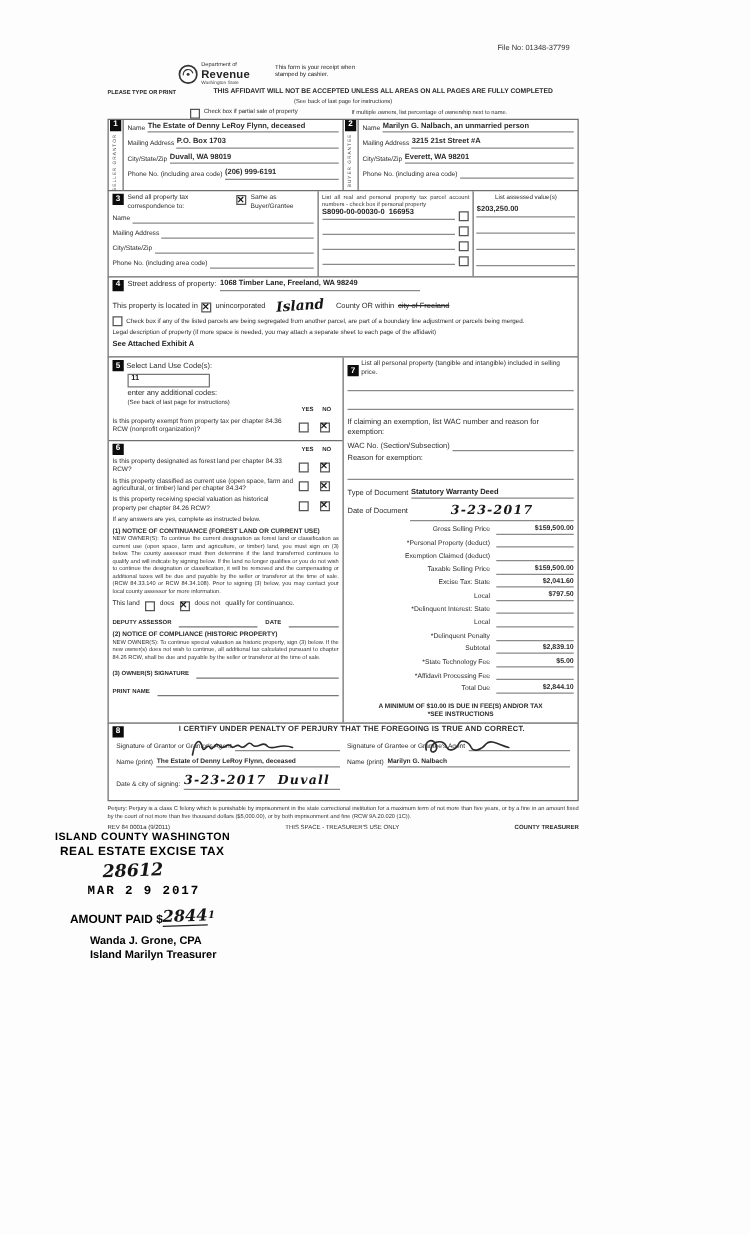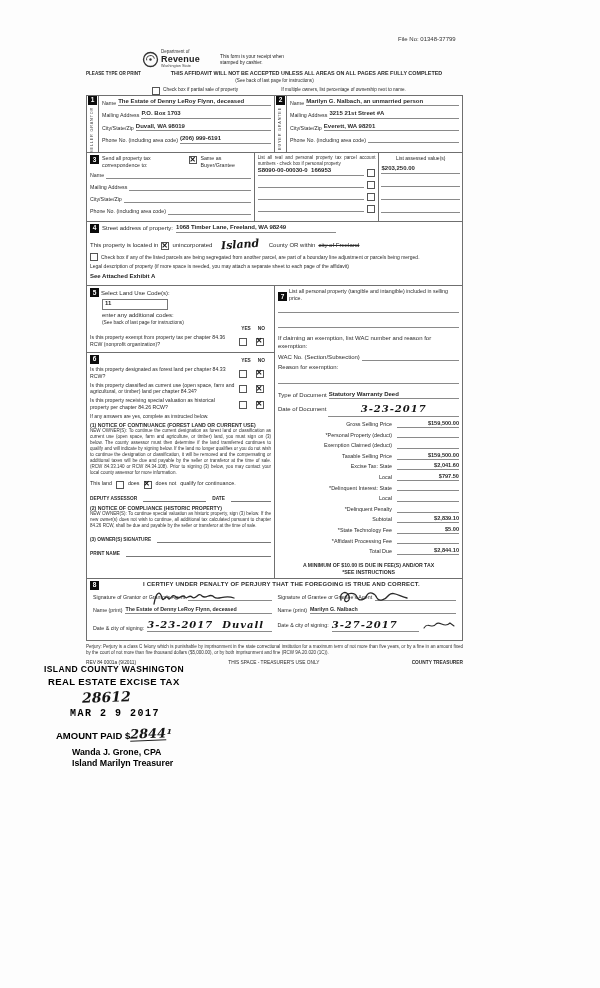--- a/index.html
+++ b/index.html
@@ -4,21 +4,21 @@
 <style>
   html,body{margin:0;padding:0}
   body{width:600px;height:988px;background:#fff;font-family:"Liberation Sans",sans-serif;color:#2b2b2b;position:relative;overflow:hidden}
   .page{position:absolute;inset:0;background:#fdfdfd}
 
   .file-no{position:absolute;left:398px;top:36px;font-size:6px;color:#333}
 
   .form{position:absolute;left:86px;top:50px;width:377px;font-size:6px;line-height:1.25}
 
   
-  .hdr{display:flex;align-items:center;margin-bottom:2px}
+  .hdr{display:flex;align-items:flex-start;margin-bottom:2px}
   .logo{display:flex;gap:2px;margin-left:56px;width:78px;flex:none;align-items:center}
   .logo svg{flex:none}
   .logo-text{line-height:1.05}
   .logo-dept{font-size:4.5px;color:#333}
   .logo-rev{font-size:9px;font-weight:bold;color:#222;letter-spacing:.2px}
   .logo-sub{font-size:3.8px;color:#444}
   .titleblock{flex:1;text-align:center;padding-top:3px}
   .title{font-size:8.5px;font-weight:bold;letter-spacing:.2px;color:#1c1c1c}
   .subtitle{font-size:5.8px;font-weight:bold;margin-top:1px}
   .receipt{width:66px;flex:none;font-size:4.8px;text-align:left;padding-top:2px;color:#222}
@@ -493,27 +493,20 @@
             <path d="M6 12 C4 4 12 2 14 8 C16 14 8 16 10 10 C12 4 20 4 22 9 C24 14 30 12 32 7 C34 3 40 5 42 10 C44 14 50 12 54 7 C58 3 64 8 72 10" fill="none" stroke="#2b2b2b" stroke-width="1.3" stroke-linecap="round"></path>
           </svg>
           <div class="s8row">
             <span>Signature of Grantee or Grantee's Agent</span>
             <span class="val"></span>
           </div>
           <div class="s8row">
             <span>Name (print)</span>
             <span class="val">Marilyn G. Nalbach</span>
           </div>
-          <div class="s8row" style="align-items:center">
-            <span>Date &amp; city of signing:</span>
-            <span class="val hand dhand">3-27-2017</span>
-            <svg width="34" height="12" viewBox="0 0 34 12">
-              <path d="M2 9 C6 2 10 11 14 5 C18 1 22 10 28 4 L32 7" fill="none" stroke="#2b2b2b" stroke-width="1.1" stroke-linecap="round"></path>
-            </svg>
-          </div>
         </div>
       </div>
     </div>
 
     <div class="perjury">Perjury: Perjury is a class C felony which is punishable by imprisonment in the state correctional institution for a maximum term of not more than five years, or by a fine in an amount fixed by the court of not more than five thousand dollars ($5,000.00), or by both imprisonment and fine (RCW 9A.20.020 (1C)).</div>
 
     <div class="footline">
       <span>REV 84 0001a (9/2011)</span>
       <span class="mid">THIS SPACE - TREASURER'S USE ONLY</span>
       <span class="right">COUNTY TREASURER</span>

